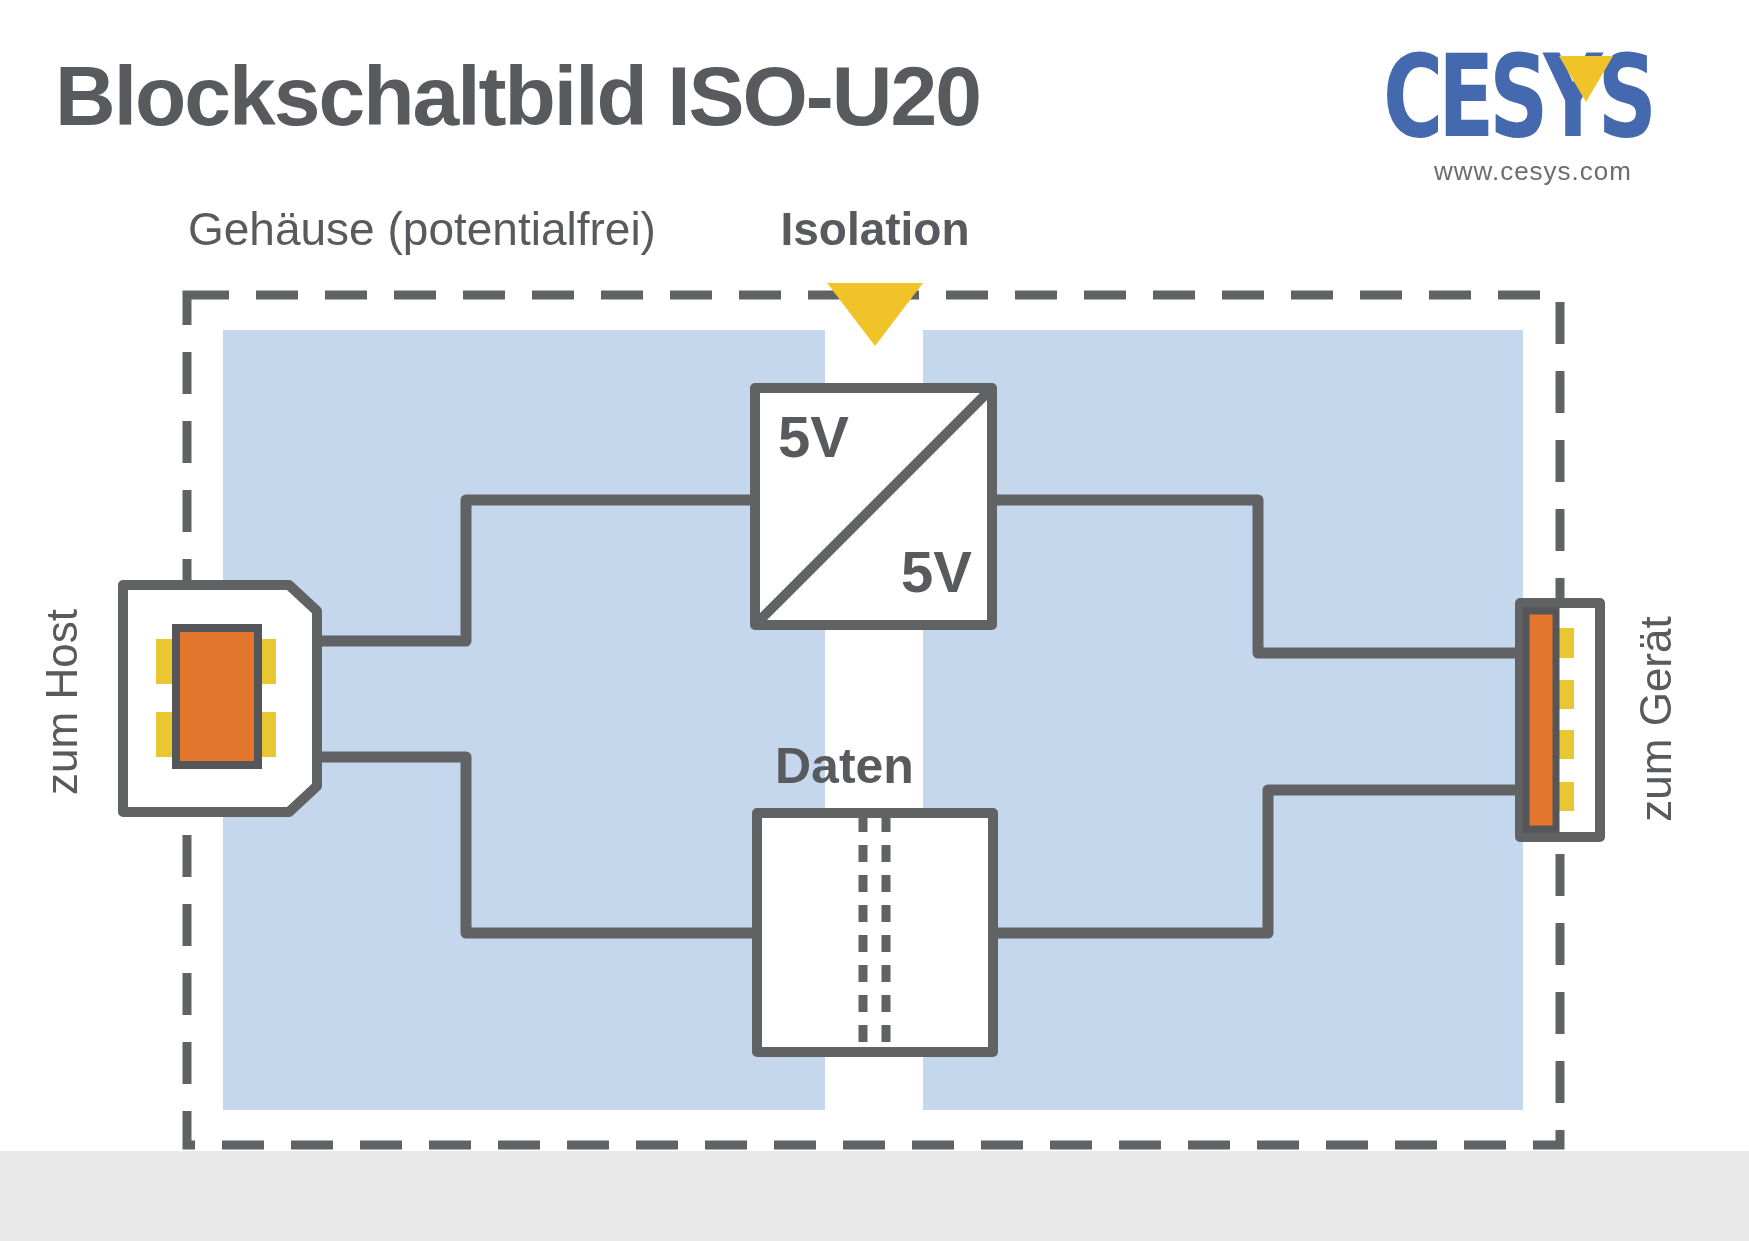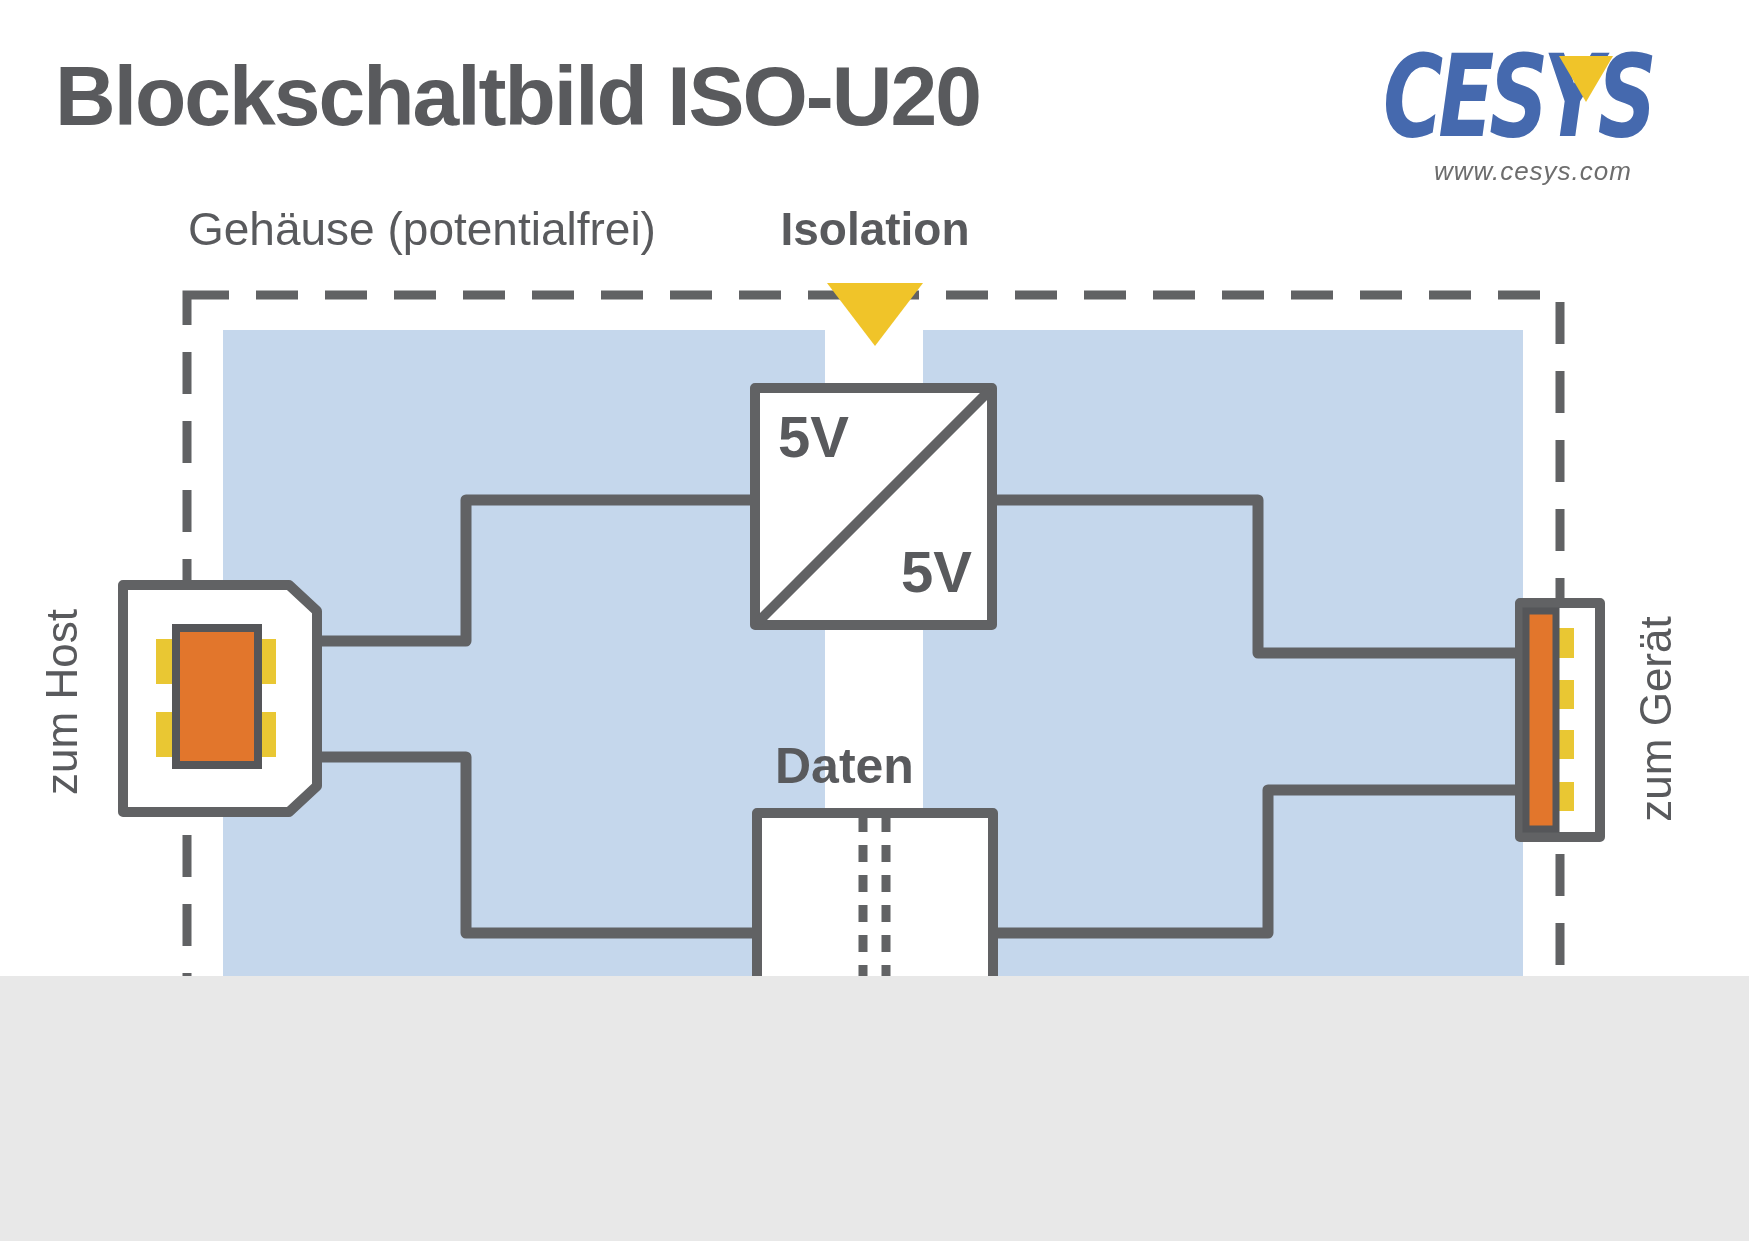--- a/index.html
+++ b/index.html
@@ -11,32 +11,32 @@
     --pin-yellow:#e9c733;
     --isolation-yellow:#f0c429;
     --logo-blue:#4569ae;
     --website-gray:#6d6d6d;
     --background:#ffffff;
   }
   *{margin:0;padding:0;box-sizing:border-box;}
   html,body{background:#e8e8e8;}
   .canvas{
     position:relative;
-    width:1749px;height:976px;
+    width:1749px;height:1151px;
     background:var(--background);
     overflow:hidden;
     font-family:"Liberation Sans", sans-serif;
   }
   .title{
     position:absolute;left:55px;top:48px;
     font-size:84px;font-weight:bold;letter-spacing:-2px;
     color:var(--text-gray);white-space:nowrap;
   }
   
-  .logo{position:absolute;left:1383px;top:56px;width:300px;height:150px;font-style:italic;}
+  .logo{position:absolute;left:1383px;top:56px;width:300px;height:150px;}
   .logo-word{
     position:absolute;left:0;top:-26px;height:126px;
     font-family:"DejaVu Sans", sans-serif;
     font-size:114px;font-weight:bold;letter-spacing:-7px;
     color:var(--logo-blue);white-space:nowrap;
     transform:scaleX(0.72);transform-origin:left top;
   }
   .logo-tri{
     position:absolute;left:176px;top:0px;width:0;height:0;
     border-left:27px solid transparent;

